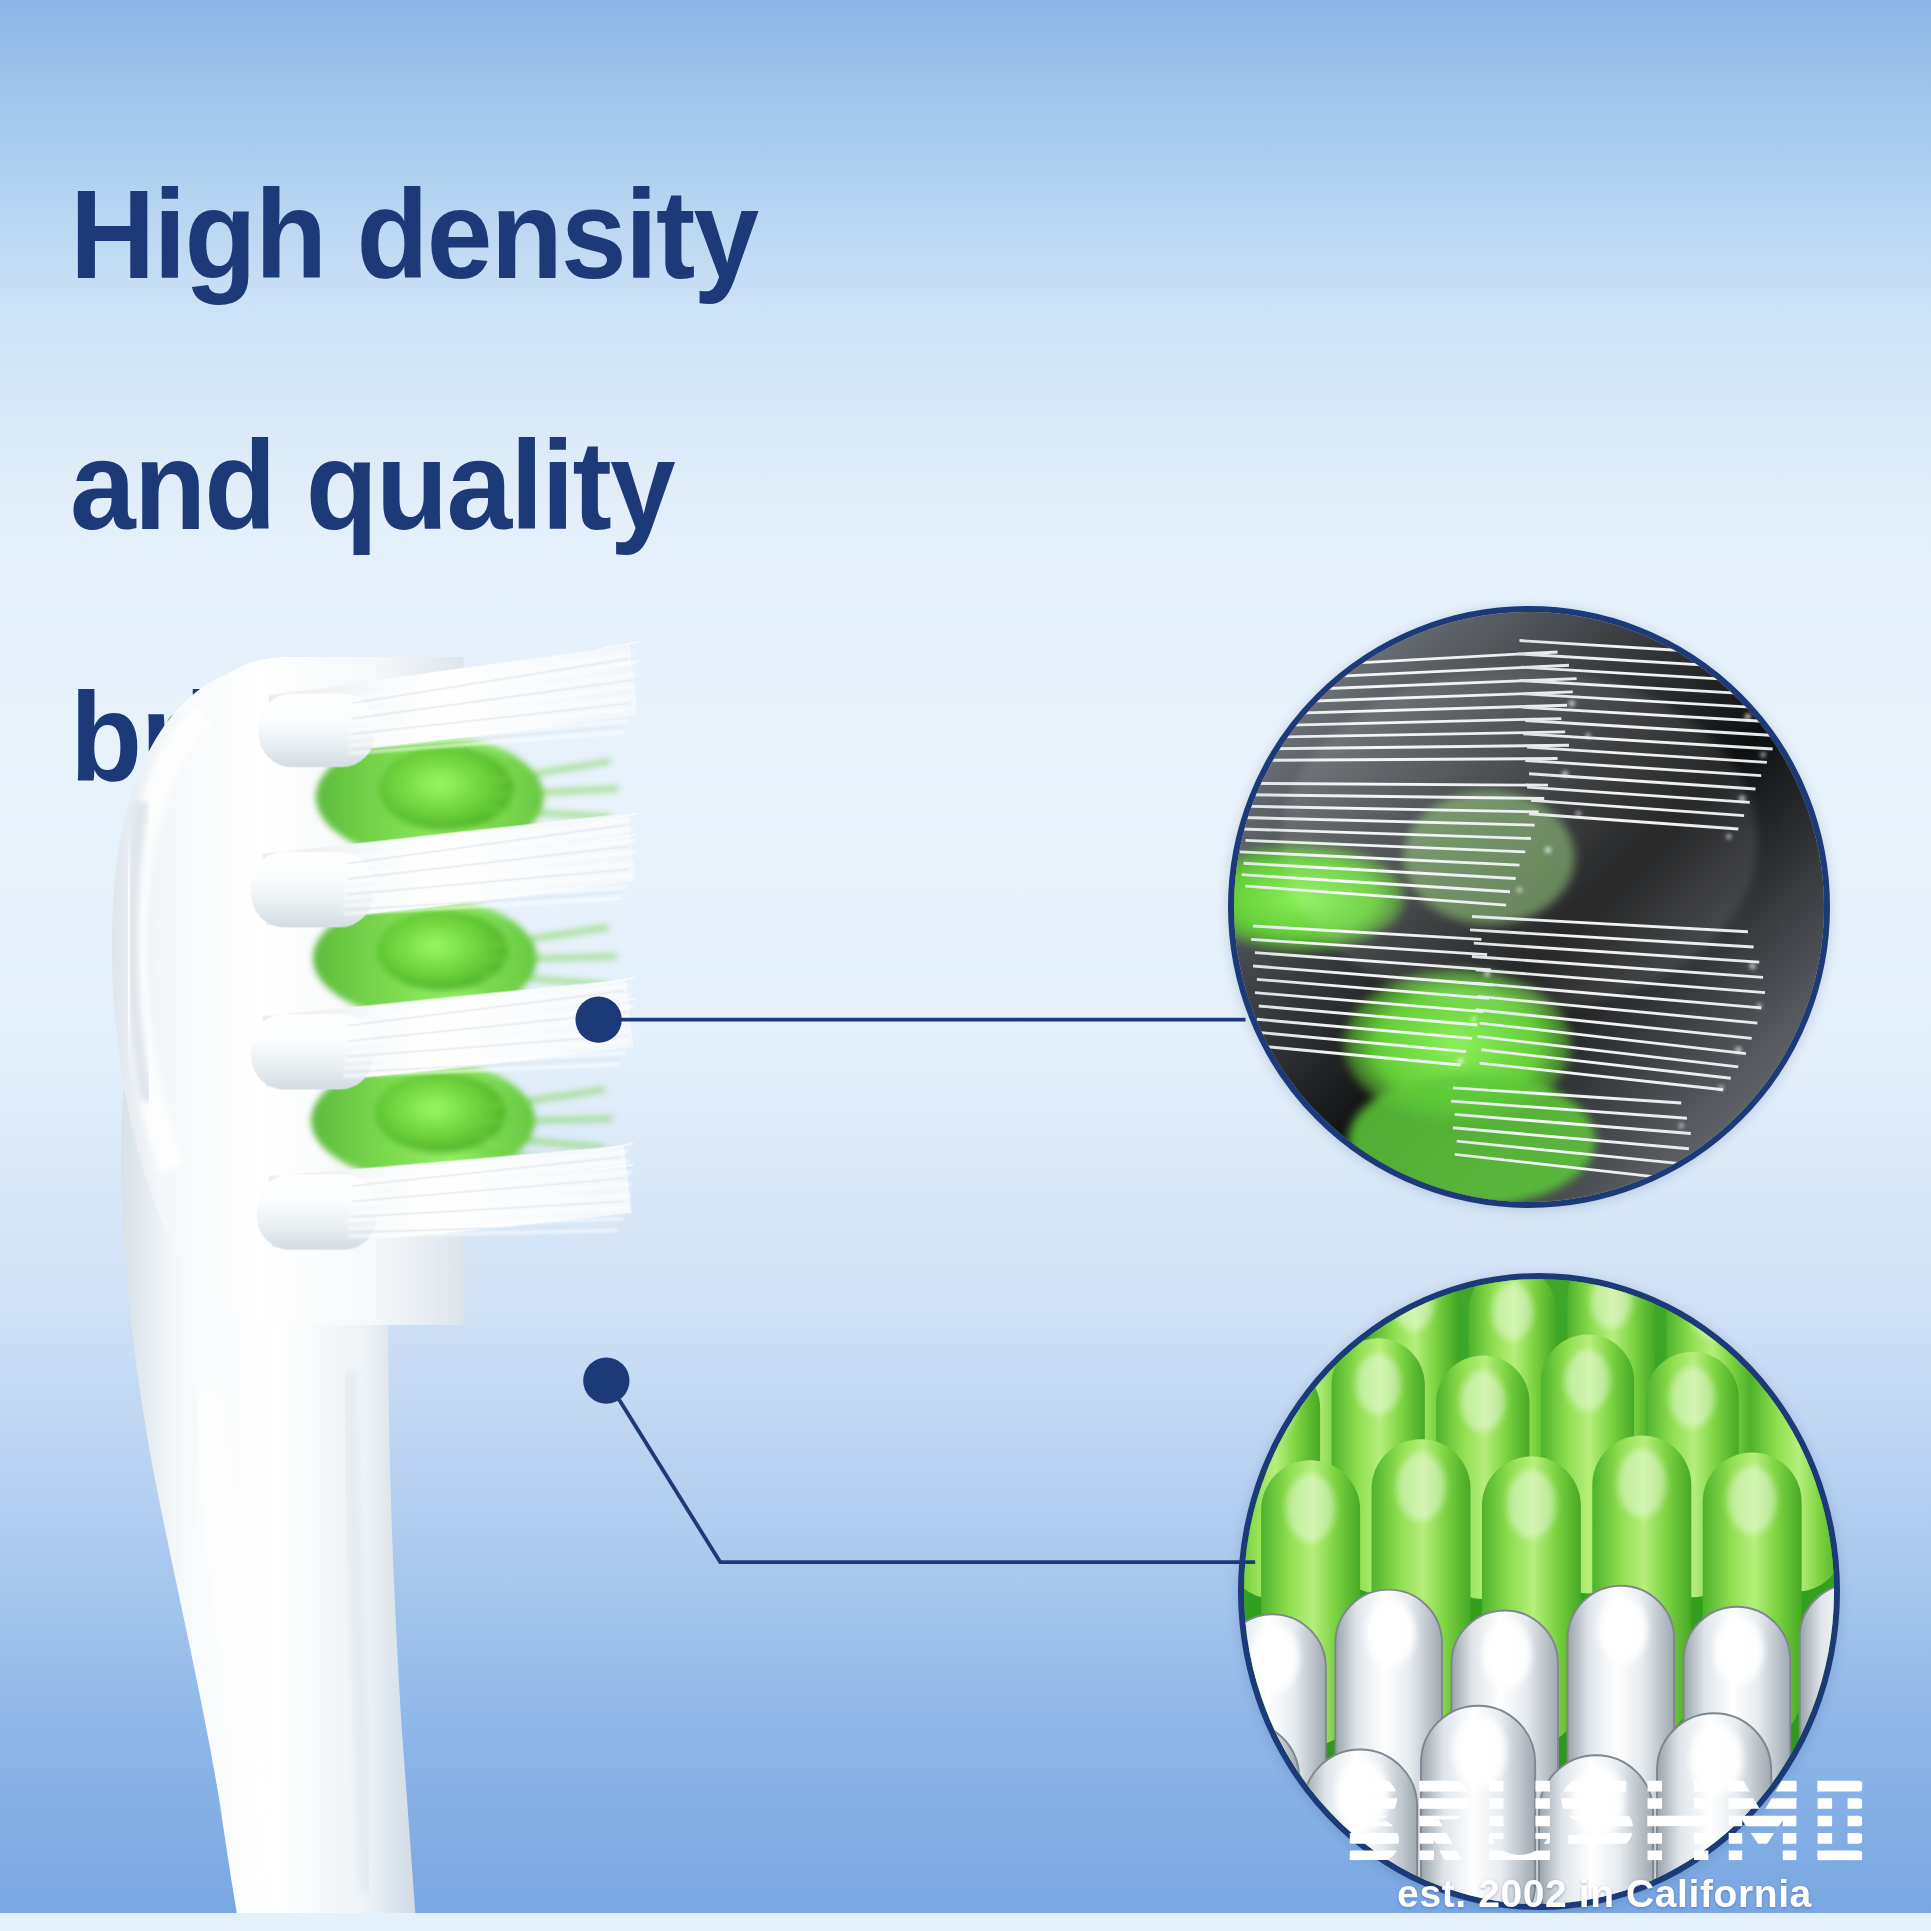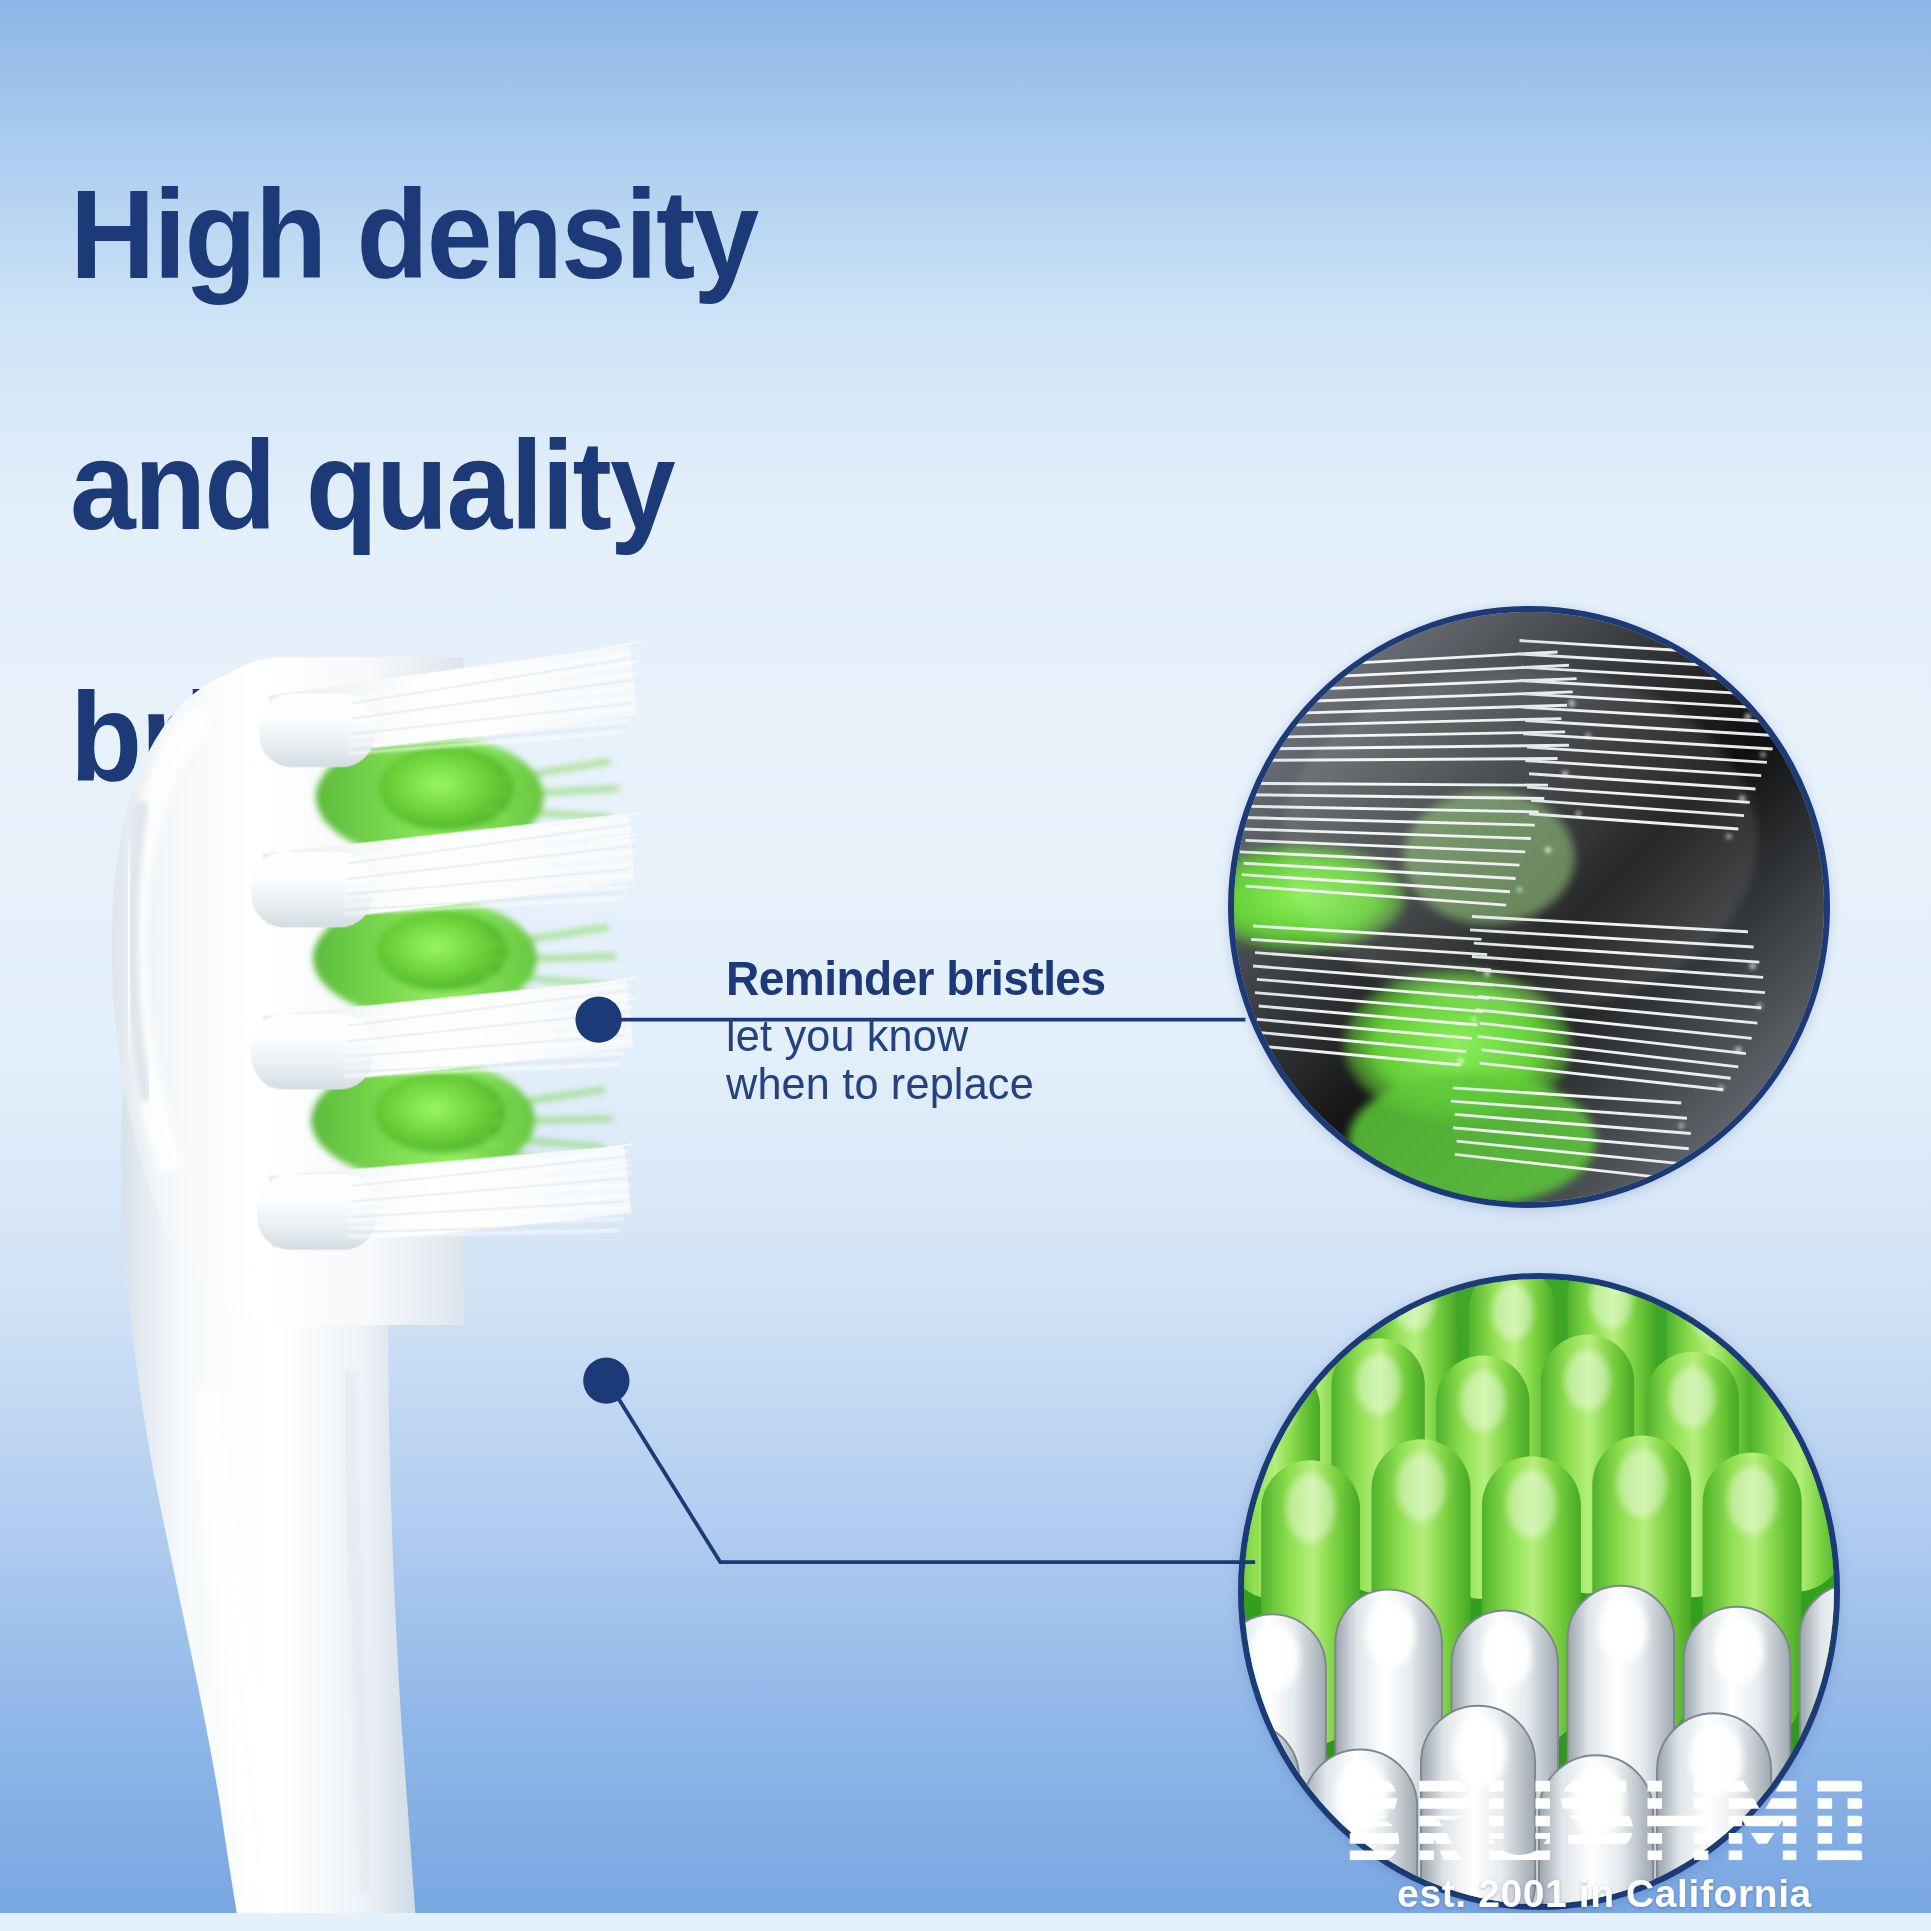--- a/index.html
+++ b/index.html
@@ -584,25 +584,20 @@
 
   <svg id="leaders" viewBox="0 0 2000 2000" xmlns="http://www.w3.org/2000/svg">
 
     <path d="M620 1056 L 1290 1056" stroke="#1b3a77" stroke-width="4" fill="none"></path>
     <circle cx="620" cy="1056" r="24" fill="#1b3a77"></circle>
 
     <path d="M634 1438 L 746 1618 L 1300 1618" stroke="#1b3a77" stroke-width="4" fill="none" stroke-linejoin="miter"></path>
     <circle cx="628" cy="1430" r="24" fill="#1b3a77"></circle>
   </svg>
 
-  <div class="callout" id="callout-1">
-    <div class="co-head">Reminder bristles</div>
-    <div class="co-sub">let you know
-when to replace</div>
-  </div>
 
 
   <div id="brand">
     <svg id="brand-mark" viewBox="0 0 536 92" xmlns="http://www.w3.org/2000/svg">
       <defs>
 
         <mask id="slats">
           <rect x="0" y="0" width="536" height="92" fill="black"></rect>
           <rect x="0" y="6" width="536" height="11" fill="white" rx="5.5"></rect>
           <rect x="0" y="24" width="536" height="11" fill="white" rx="5.5"></rect>
@@ -633,17 +628,17 @@
         <rect x="396" y="4" width="14" height="84"></rect>
         <rect x="452" y="4" width="14" height="84"></rect>
         <path d="M396 4 h14 l21 36 l21 -36 h14 v22 l-35 52 l-35 -52 z"></path>
 
         <rect x="488" y="4" width="15" height="84"></rect>
         <rect x="519" y="4" width="15" height="84"></rect>
         <rect x="488" y="4" width="46" height="15"></rect>
         <rect x="488" y="73" width="46" height="15"></rect>
       </g>
     </svg>
-    <span id="brand-tag">est. 2001 in California</span>
+    <span id="brand-tag">est. 2002 in California</span>
   </div>
 
 </div>
 
 
 </body></html>

